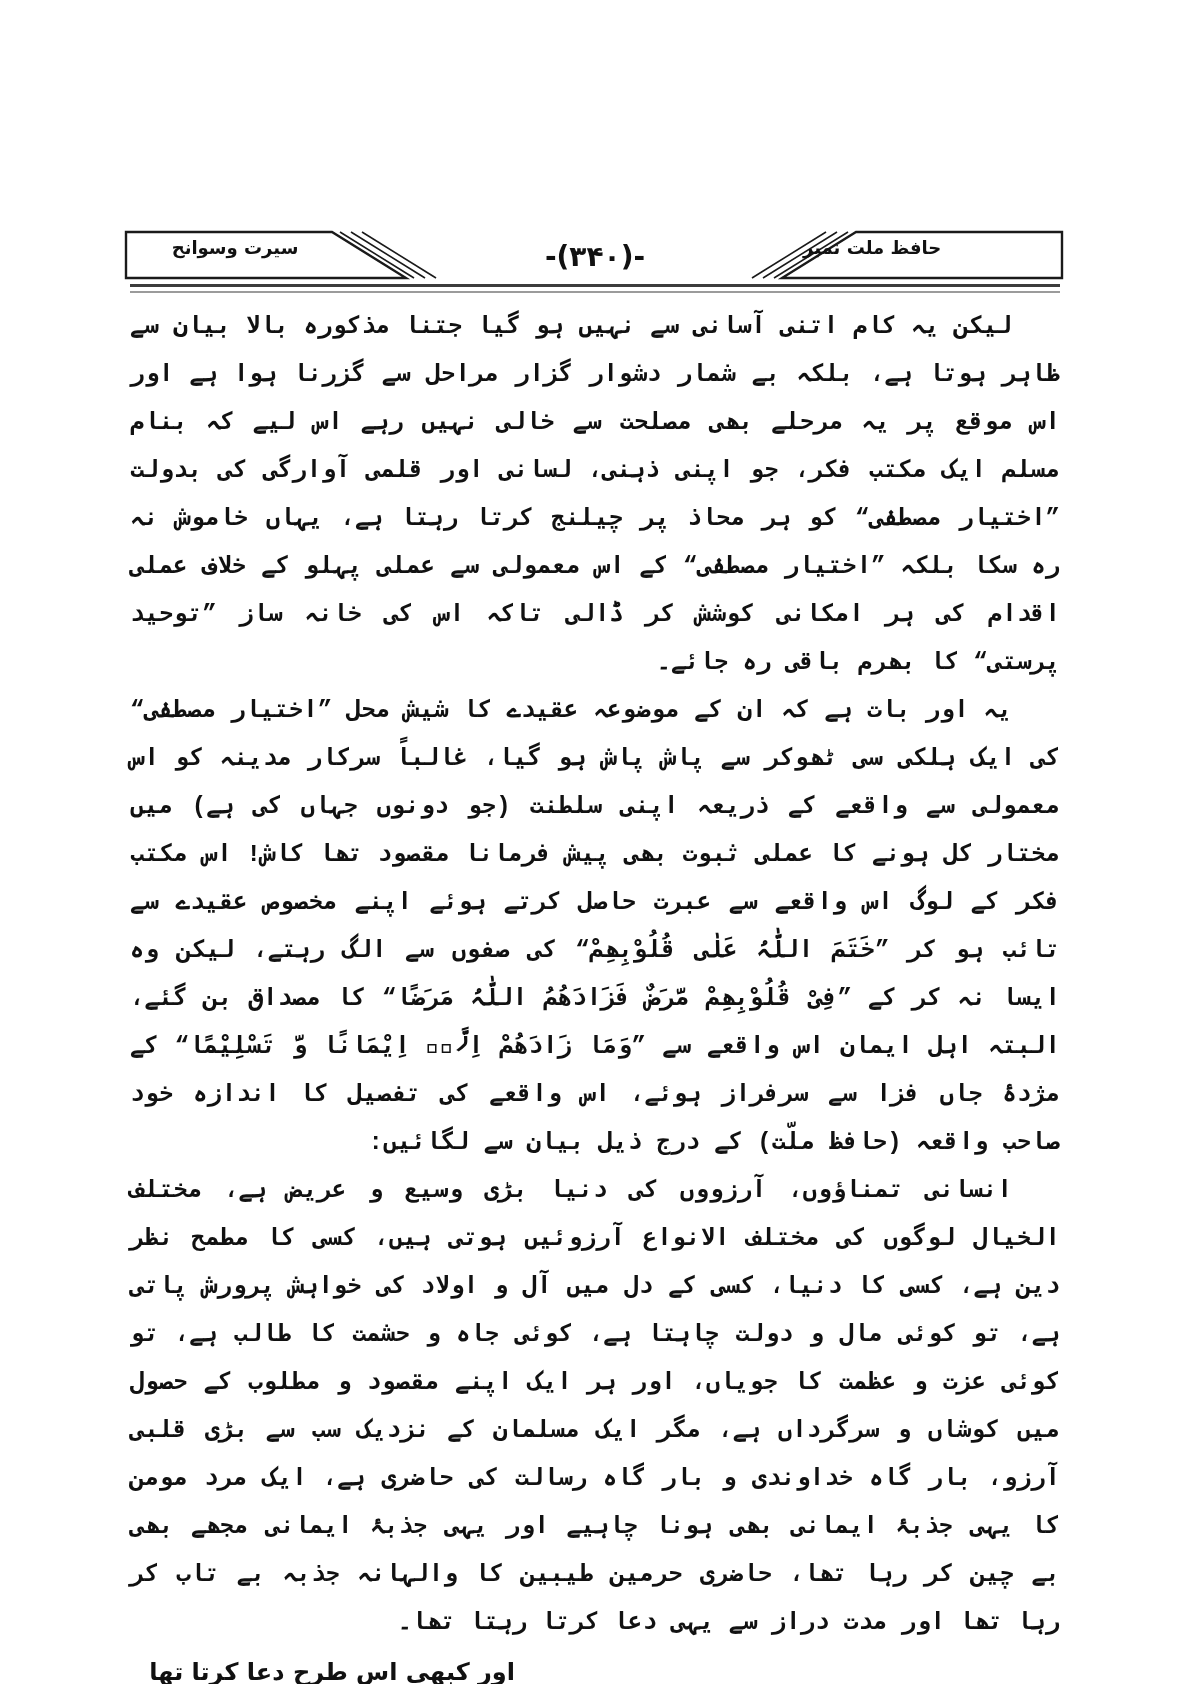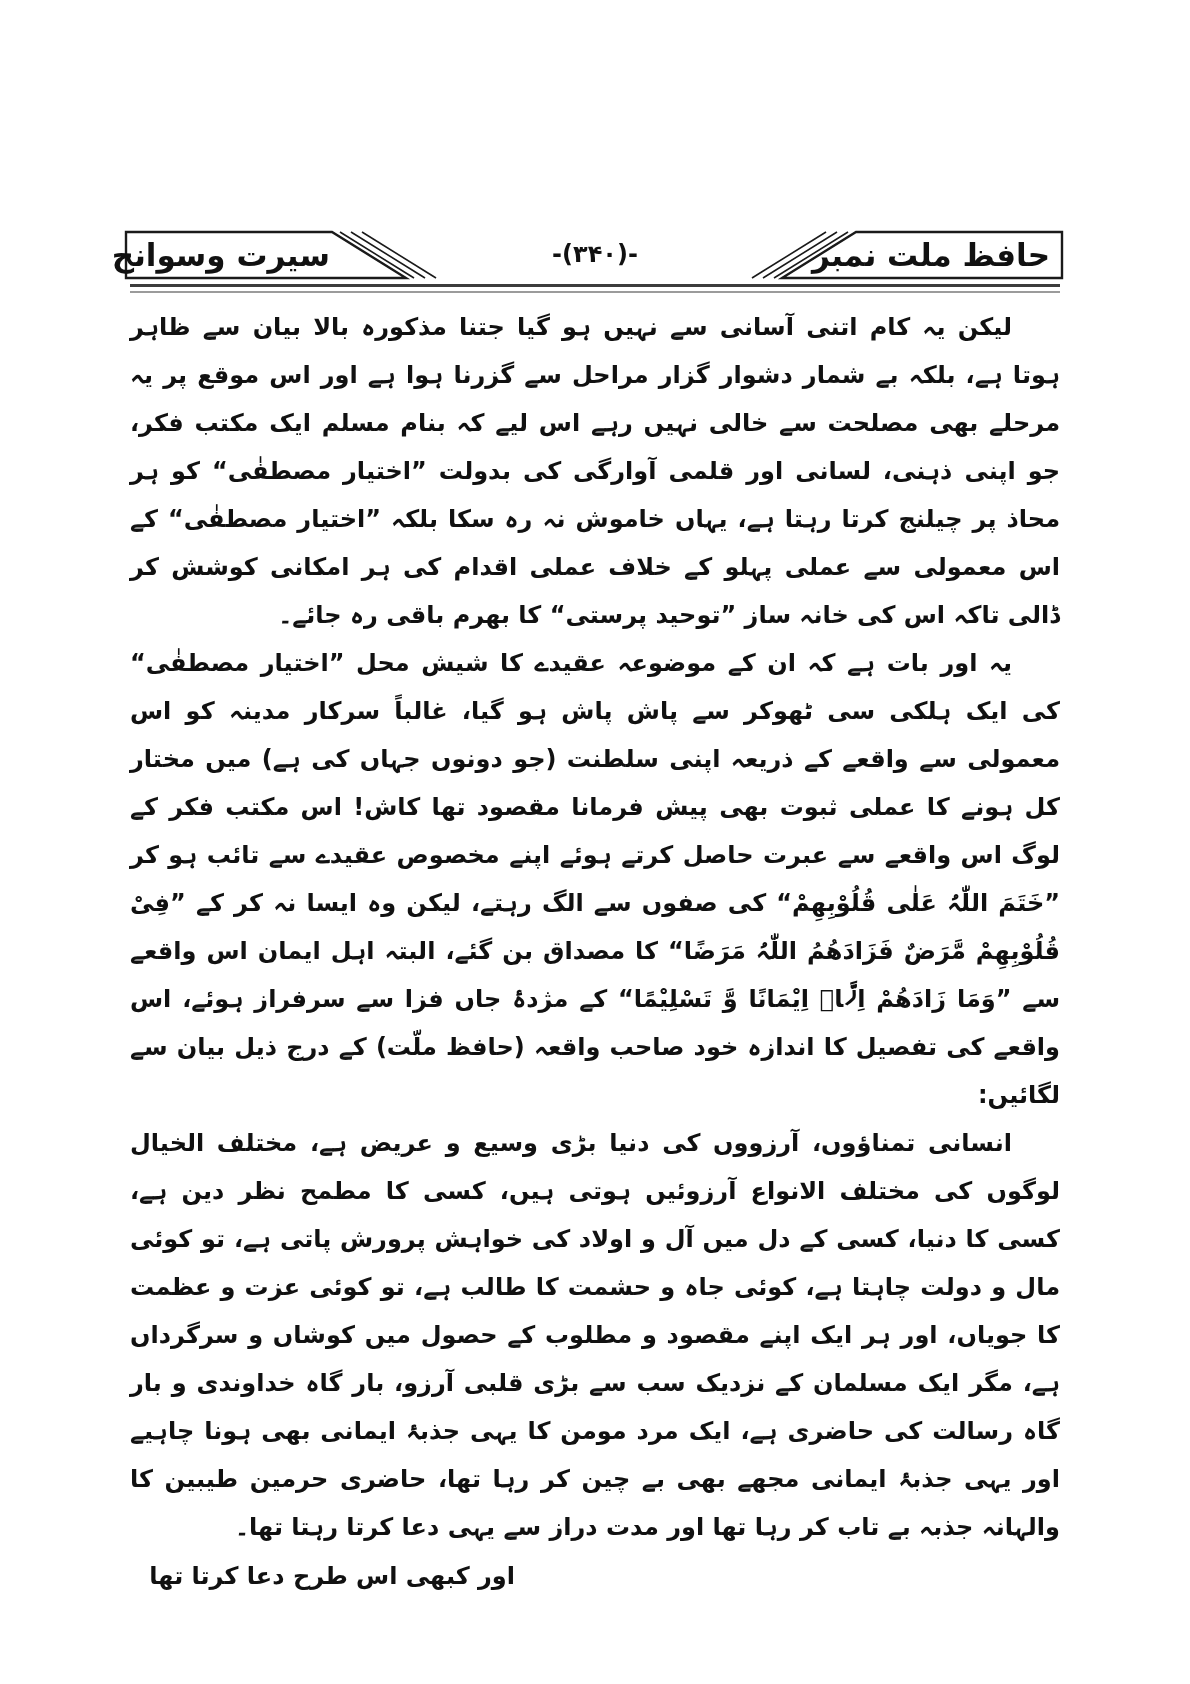--- a/index.html
+++ b/index.html
@@ -16,44 +16,44 @@
     overflow: hidden;
   }
   
   .header { position: relative; height: 58px; }
   .hdr-box { position: absolute; top: 0; height: 54px; }
   .hdr-box.right { right: -4px; width: 320px; }
   .hdr-box.left  { left: -6px;  width: 320px; }
   .hdr-box svg { position: absolute; inset: 0; }
   .hdr-label {
     position: absolute; top: 9px;
-    font-size: 31px; font-weight: 700; letter-spacing: 0.5px;
+    font-size: 18px; font-weight: 700; letter-spacing: 0.5px;
     direction: rtl; white-space: nowrap;
   }
-  .hdr-box.right .hdr-label { right: 14px; left: 78px; text-align: center; }
+  .hdr-box.right .hdr-label { right: 14px; left: 59px; text-align: left; }
   .hdr-box.left  .hdr-label { left: 16px; width: 190px; text-align: center; }
   .page-number {
     position: absolute; left: 50%; top: 12px; transform: translateX(-50%);
-    font-size: 24px; font-weight: 700; direction: rtl; white-space: nowrap;
+    font-size: 28px; font-weight: 700; direction: rtl; white-space: nowrap;
   }
   .rule {
     height: 4px; margin-top: -2px;
     border-top: 3px solid #3c3c3c;
     border-bottom: 2px solid #9b9b9b;
   }
   
   .textbody {
     direction: rtl;
     margin-top: 10px;
     font-size: 24px;
     font-weight: 700;
     line-height: 48px;
     text-align: justify;
   }
-  .para { margin: 0; text-indent: 48px; }
+  .para { margin: 0; text-indent: 48px; font-family: Liberation Mono, monospace; }
   .poem-line {
     text-align: center;
     transform: translateX(-95px);
     word-spacing: 10px;
     line-height: 45px;
     white-space: nowrap;
     text-indent: 0;
   }
   .poem-gap { height: 3px; }
   .connector {

